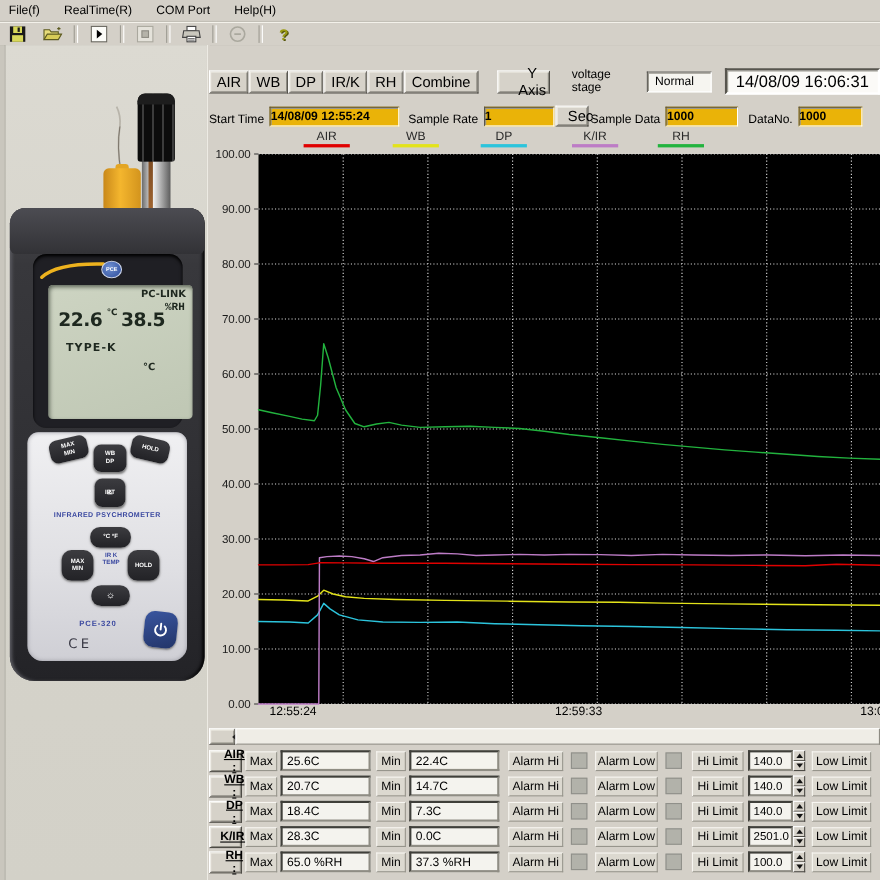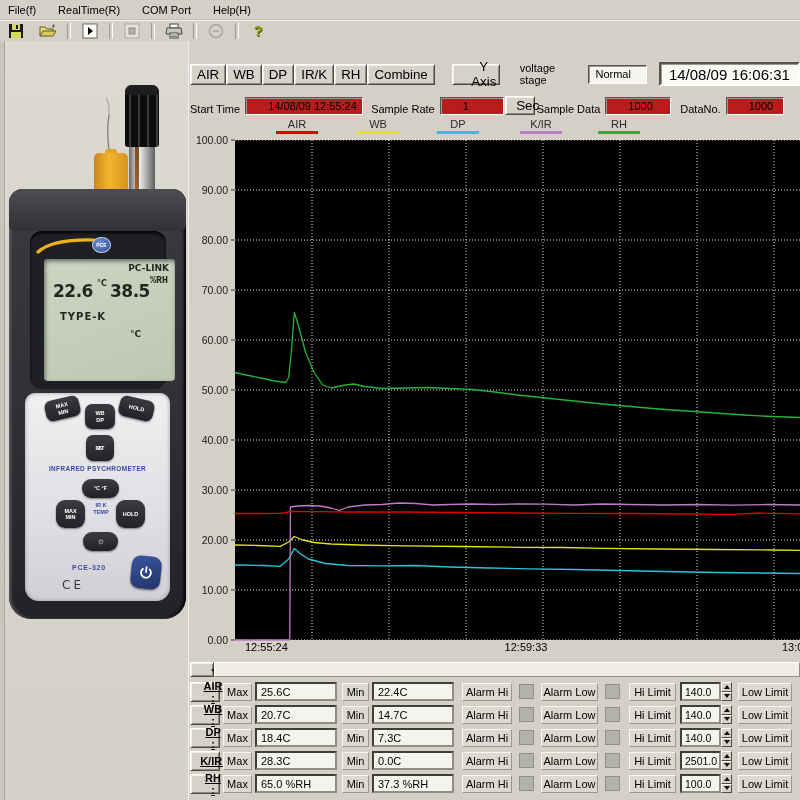--- a/index.html
+++ b/index.html
@@ -86,21 +86,21 @@
   .yaxis-btn{width:48px;margin-left:17px;}
   .vs-label{margin-left:20px;}
   .sunken{background:#f6f5f0;border:1px solid;border-color:#57554e #ffffff #ffffff #57554e;
       box-shadow:inset 1px 1px 0 #9a988f;box-sizing:border-box;}
   .vs-value{margin-left:10px;width:64px;height:19px;display:inline-flex;align-items:center;padding-left:6px;}
   .clock-box{margin-left:12px;width:157px;height:24px;display:inline-flex;align-items:center;justify-content:center;
       font-size:15px;background:#fbfaf7;border:2px solid;border-color:#57554e #ffffff #ffffff #57554e;
       box-shadow:inset 1px 1px 0 #9a988f;box-sizing:border-box;}
   .param-row{left:2px;top:54px;width:610px;height:20px;display:flex;align-items:flex-end;}
   .plabel{white-space:nowrap;}
-  .pbox{height:18px;display:inline-flex;align-items:center;padding-left:22px;background:#b91c1c;}
+  .pbox{height:18px;display:inline-flex;align-items:center;padding-left:0;background:#eab308;font-weight:bold;}
   .legend-row{left:0;top:77px;width:612px;height:17px;}
   .legend-item{position:absolute;top:0;width:46px;text-align:center;color:#2a2a2a;}
   .legend-swatch{display:block;height:3px;margin:1px 2px 0 2px;}
   .li-0{left:86px;} .li-1{left:167px;} .li-2{left:247px;} .li-3{left:330px;} .li-4{left:408px;}
   #plot-svg{position:absolute;left:0;top:94px;}
   .xlabels{left:0;top:600px;width:612px;height:15px;}
   .xl{position:absolute;top:0;white-space:nowrap;}
   .xl-0{left:57px;} .xl-1{left:338px;transform:translateX(-50%);} .xl-2{left:594px;}
   .scrollbar{left:2px;top:621px;width:610px;height:15px;display:flex;}
   .sb-arrow{width:15px;height:15px;flex:none;}

